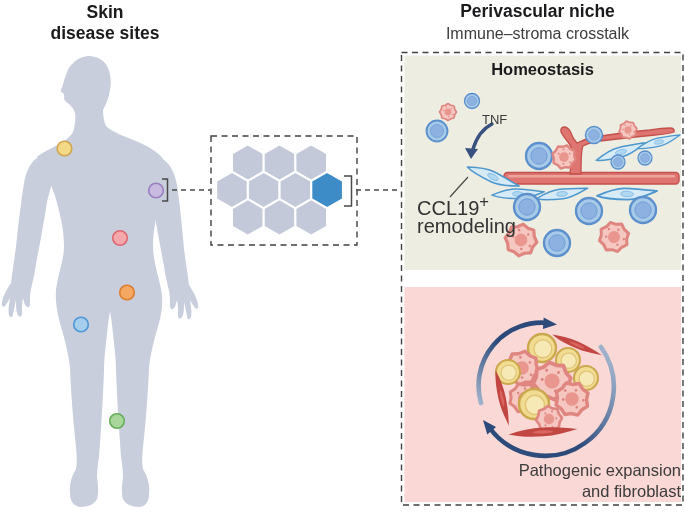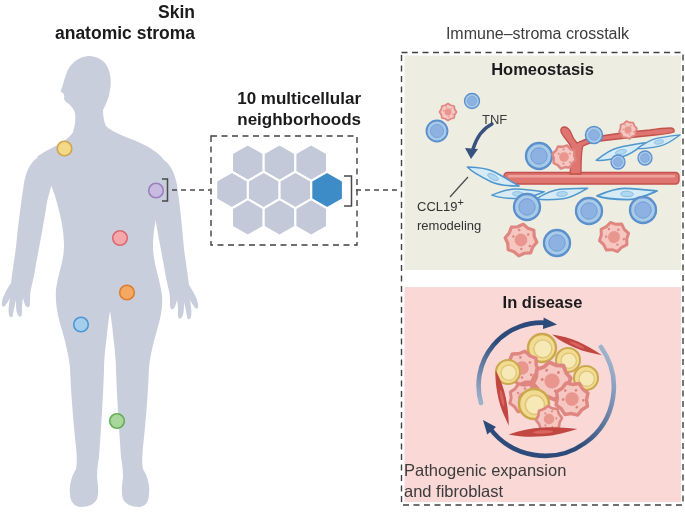--- a/index.html
+++ b/index.html
@@ -2,26 +2,26 @@
 <html><head>
 <meta charset="utf-8">
 <style>
   html,body{margin:0;padding:0;background:#ffffff;}
   .canvas{
     position:relative;width:685px;height:513px;background:#ffffff;overflow:hidden;
     font-family:"Liberation Sans","DejaVu Sans",sans-serif;
   }
   .art{position:absolute;left:0;top:0;width:685px;height:513px;}
   .txt{position:absolute;white-space:nowrap;}
-  .heading{font-weight:bold;color:#1b1b1d;font-size:17.5px;line-height:21px;text-align:right;}
+  .heading{font-weight:bold;color:#1b1b1d;font-size:17.5px;line-height:21px;text-align:center;}
   .sub{font-weight:normal;color:#3c3c3c;font-size:16px;line-height:20px;text-align:center;}
   .panel-label{font-weight:bold;color:#1b1b1d;font-size:16.5px;text-align:center;}
-  .caption{font-weight:normal;color:#3c3c3c;font-size:16.5px;line-height:21px;text-align:left;}
+  .caption{font-weight:normal;color:#3c3c3c;font-size:16.5px;line-height:21px;text-align:right;}
   .annot{font-weight:normal;color:#3c3c3c;font-size:13px;line-height:18px;}
-  .ccl19{font-size:13px;color:#333333;line-height:18.5px;}
+  .ccl19{font-size:20px;color:#333333;line-height:18.5px;}
 </style>
 </head>
 <body>
 
 <div class="canvas">
 
   <svg class="art" viewBox="0 0 685 513" aria-hidden="true">
     <defs>
       <symbol id="hexagon" overflow="visible">
         <polygon points="0,-18.2 15.8,-9.1 15.8,9.1 0,18.2 -15.8,9.1 -15.8,-9.1" stroke="#ffffff" stroke-width="2" stroke-linejoin="round"></polygon>
@@ -164,39 +164,35 @@
         <use href="#spiky-cell" transform="translate(549,419) scale(1.3) rotate(40)"></use>
         <use href="#red-spindle" transform="translate(577,345) rotate(24) scale(0.9)"></use>
         <use href="#red-spindle" transform="translate(502,398) rotate(78) scale(0.95)"></use>
         <use href="#red-spindle" transform="translate(543,432) rotate(-3) scale(1.15)"></use>
       </g>
     </g>
   </svg>
 
   <div class="txt heading" style="left:15px;top:2px;width:180px;">
     <div>Skin</div>
-    <div>anatomic stroma</div>
+    <div>disease sites</div>
   </div>
 
-  <div class="txt heading" style="left:200px;top:88px;width:161px;font-size:17px;">
-    <div>10 multicellular</div>
-    <div>neighborhoods</div>
-  </div>
 
+  <div class="txt heading" style="left:415px;top:1px;width:245px;">Perivascular niche</div>
   <div class="txt panel-label" style="left:404px;top:60px;width:277px;">Homeostasis</div>
 
   <div class="txt sub" style="left:415px;top:24px;width:245px;">Immune–stroma crosstalk</div>
 
   <div class="txt annot" style="left:482px;top:111px;">TNF</div>
 
   <div class="txt ccl19" style="left:417px;top:193px;">
     <div><span>CCL19</span><sup>+</sup></div>
     <div>remodeling</div>
   </div>
 
-  <div class="txt panel-label" style="left:404px;top:293px;width:277px;">In disease</div>
 
   <div class="txt caption" style="left:404px;top:460px;width:277px;">
     <div>Pathogenic expansion</div>
     <div>and fibroblast</div>
   </div>
 
 </div>
 
 </body></html>

